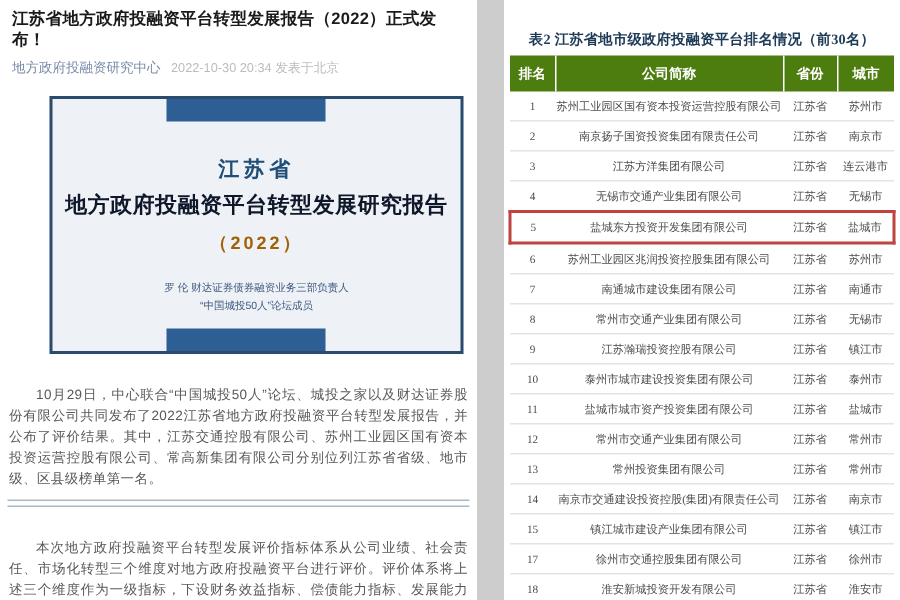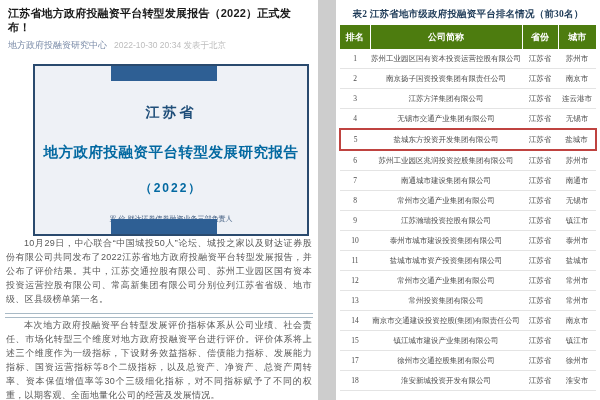--- a/index.html
+++ b/index.html
@@ -22,36 +22,36 @@
   .meta{color:#bcbcbc;}
   .cover-card{
     position:relative;margin:12px 0 0 33px;width:276px;height:172px;
     border:2px solid #2a4a6e;background:#eef1f6;text-align:center;
     box-sizing:border-box;
   }
   .cover-tab{position:absolute;left:76px;width:106px;height:15px;background:#2e5f94;}
   .tab-top{top:0;}
   .tab-bottom{bottom:0;}
   .cover-region{margin-top:38px;font-size:14px;font-weight:bold;color:#1f4e79;letter-spacing:3px;}
-  .cover-title{margin-top:21px;font-size:14.5px;font-weight:bold;color:#0369a1;letter-spacing:.5px;}
-  .cover-year{margin-top:18px;font-size:12px;font-weight:bold;color:#0369a1;letter-spacing:2px;}
+  .cover-title{margin-top:5px;font-size:14.5px;font-weight:bold;color:#0f172a;letter-spacing:.5px;}
+  .cover-year{margin-top:8px;font-size:12px;font-weight:bold;color:#a16207;letter-spacing:2px;}
   .cover-author{margin-top:16px;font-size:7px;color:#3d5a7e;line-height:12px;}
   .para{
-    margin:0 6px 0 6px;font-size:9px;line-height:14px;color:#585858;
+    margin:20px 6px 0 6px;font-size:9px;line-height:14px;color:#585858;
     text-align:justify;text-indent:2em;letter-spacing:.3px;
   }
   .divider{margin:7px 5px 0 5px;height:3px;border-top:1px solid #a9bac6;border-bottom:1px solid #a9bac6;}
   
   .right-panel{
     position:absolute;left:336px;top:0;width:264px;height:400px;
     background:#ffffff;font-family:"Liberation Serif", serif;overflow:hidden;
   }
   .table-title{
     text-align:center;font-size:9.5px;font-weight:bold;color:#1d3a57;
-    padding-top:8px;letter-spacing:.2px;
+    padding-top:20px;letter-spacing:.2px;
   }
   table{border-collapse:collapse;margin:4px auto 0 auto;width:256px;table-layout:fixed;}
   col.c-rank{width:30px;} col.c-company{width:152px;} col.c-prov{width:36px;} col.c-city{width:38px;}
   thead th{
     background:#4d7c0f;color:#ffffff;font-size:9px;font-weight:bold;
     height:22px;border-left:1px solid #ffffff;
   }
   thead th:first-child{border-left:none;}
   tbody td{
     font-size:7.5px;height:17px;text-align:center;color:#4c4c4c;

